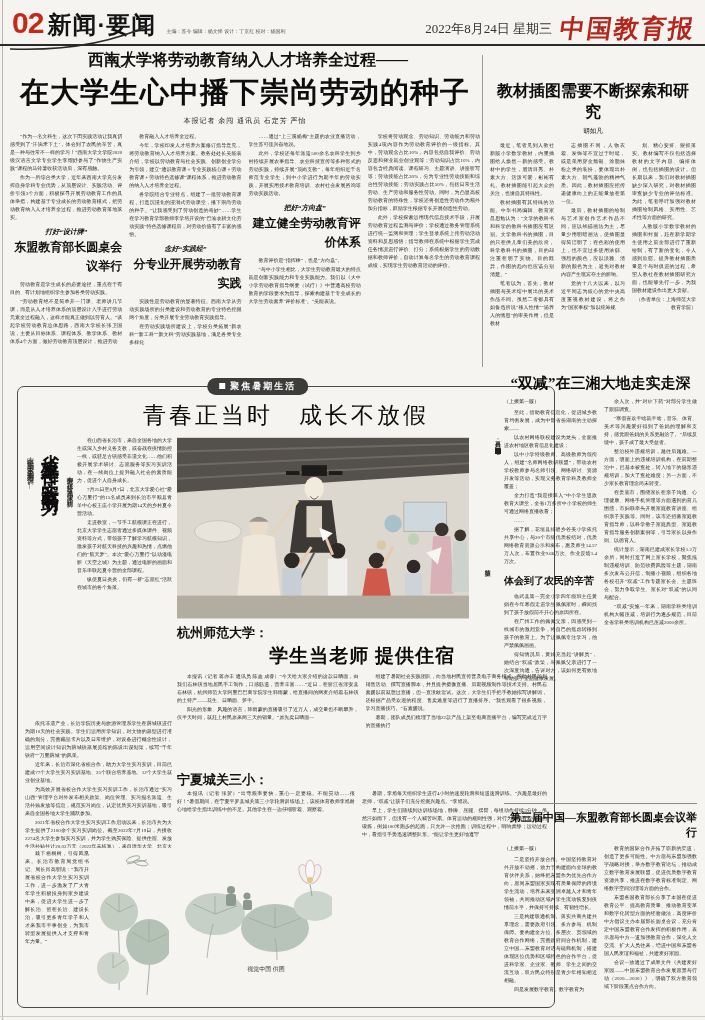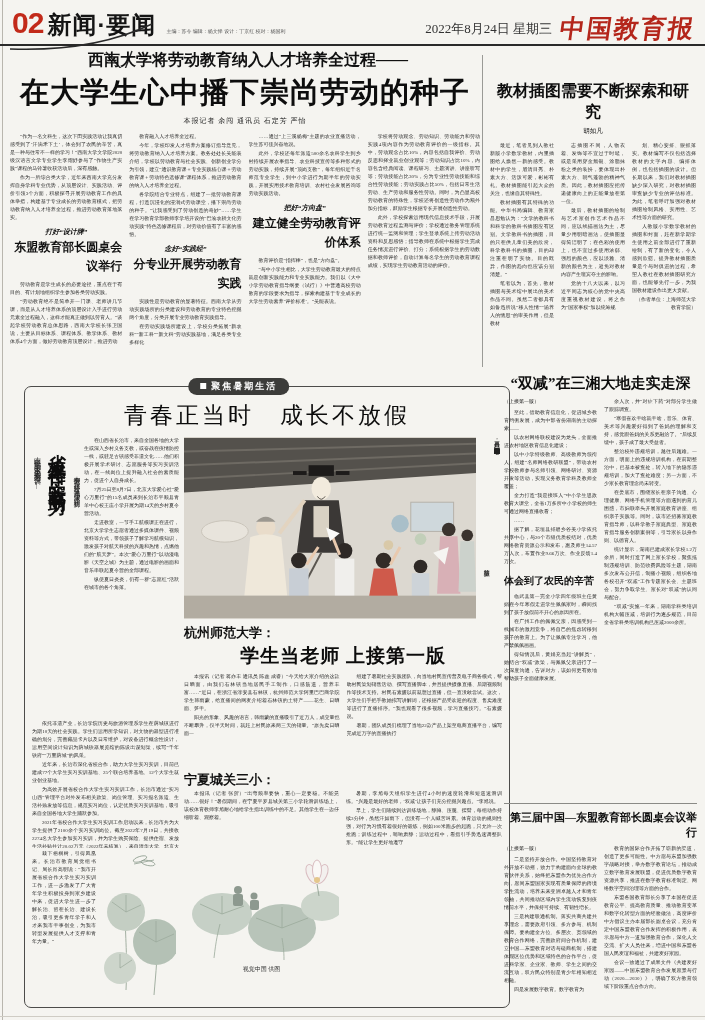--- a/index.html
+++ b/index.html
@@ -42,21 +42,21 @@
   #lead .col{height:252px;}
   .vdiv{position:absolute;left:482px;top:55px;width:1px;height:312px;background:#9a9a96;}
 
   
   #textbook{position:absolute;left:490px;top:55px;width:206px;margin-top:24px;}
   .tb-title{font-size:16px;font-weight:900;text-align:center;margin:2px 0 4px;color:#0d0d0d;}
   .tb-byline{font-size:6.5px;text-align:center;margin-bottom:6px;}
   #textbook .col{height:250px;}
 
   
-  #focus{position:absolute;left:24px;top:386px;width:486px;height:622px;border:1.3px solid #4c4c4a;border-radius:7px;background:#f5f4f0;box-sizing:border-box;}
+  #focus{position:absolute;left:17px;top:386px;width:538px;height:622px;border:1.3px solid #4c4c4a;border-radius:7px;background:#f5f4f0;box-sizing:border-box;}
   .badge{position:absolute;top:-9px;left:50%;transform:translateX(-78%);background:#3c3c3a;color:#fff;border-radius:9px;
          font-family:"Liberation Sans","DejaVu Sans",sans-serif;font-size:9px;font-weight:bold;padding:2px 12px;letter-spacing:2px;}
   .badge .sq{display:inline-block;width:6px;height:6px;background:#fff;margin-right:5px;}
   .banner{font-size:23px;font-weight:400;text-align:center;margin:13px 0 4px;color:#0c0c0c;letter-spacing:3px;}
   .focus-body{display:flex;padding:2px 7px 6px;}
   
   .sx{width:147px;border-right:0;}
   .sx-top{display:flex;height:280px;gap:3px;}
   .sx-kicker{writing-mode:vertical-rl;font-size:7px;letter-spacing:1.5px;color:#222;padding-top:14px;}
   .sx-title{writing-mode:vertical-rl;font-size:18px;font-weight:900;letter-spacing:4px;color:#0d0d0d;padding-top:2px;}
@@ -296,21 +296,21 @@
           <rect y="162" width="300" height="23" fill="#b2aca1"></rect>
         </svg>
         <div class="photo-cap">
           <span>八月二十三日，学生在江苏省如皋市如城街道城南社区邻里中心书吧体验杖头木偶戏。</span>
           <span class="credit">徐慧 摄</span>
         </div>
       </div>
 
       <div>
         <div class="sub-kicker">杭州师范大学：</div>
-        <div class="sub-title">学生当老师 上接第一版</div>
+        <div class="sub-title">学生当老师 提供住宿</div>
         <div class="cols hz-cols">
             <div class="col">
               <p>本报讯（记者 蒋亦丰 通讯员 陈鑫 成睿）“今天给大家介绍的这款日晒面，由我们石林镇当地居民手工制作，口感筋道，营养丰富……”近日，在浙江省淳安县石林镇，杭州师范大学阿里巴巴商学院学生韩雨蒙，给直播间的网友介绍着石林镇的土特产——花生、日晒面、笋干。</p>
               <p>阳光的形象、风趣的语言，韩雨蒙的直播吸引了近万人，成交量也不断攀升，仅半天时间，就赶上村民原来两三天的销量。“原先卖日晒面一</p>
             </div>
             <div class="col">
               <p>组建了暑期社会实践团队，向当地村民宣传普及电子商务模式，帮助村民策划销售活动、撰写直播脚本，并且提供摄像直播、后期视频制作等技术支持。村民石素媛以前就想过直播，但一直没敢尝试。这次，大学生们手把手教她拟写讲解词，还根据产品受欢迎的程度、售卖难度等进行了直播排序。“我也观看了很多视频，学习直播技巧。”石素媛说。</p>
               <p>暑期，团队成员们梳理了当地22款产品上架至电商直播平台，编写完成近万字的直播执行</p>
             </div>
           </div>

